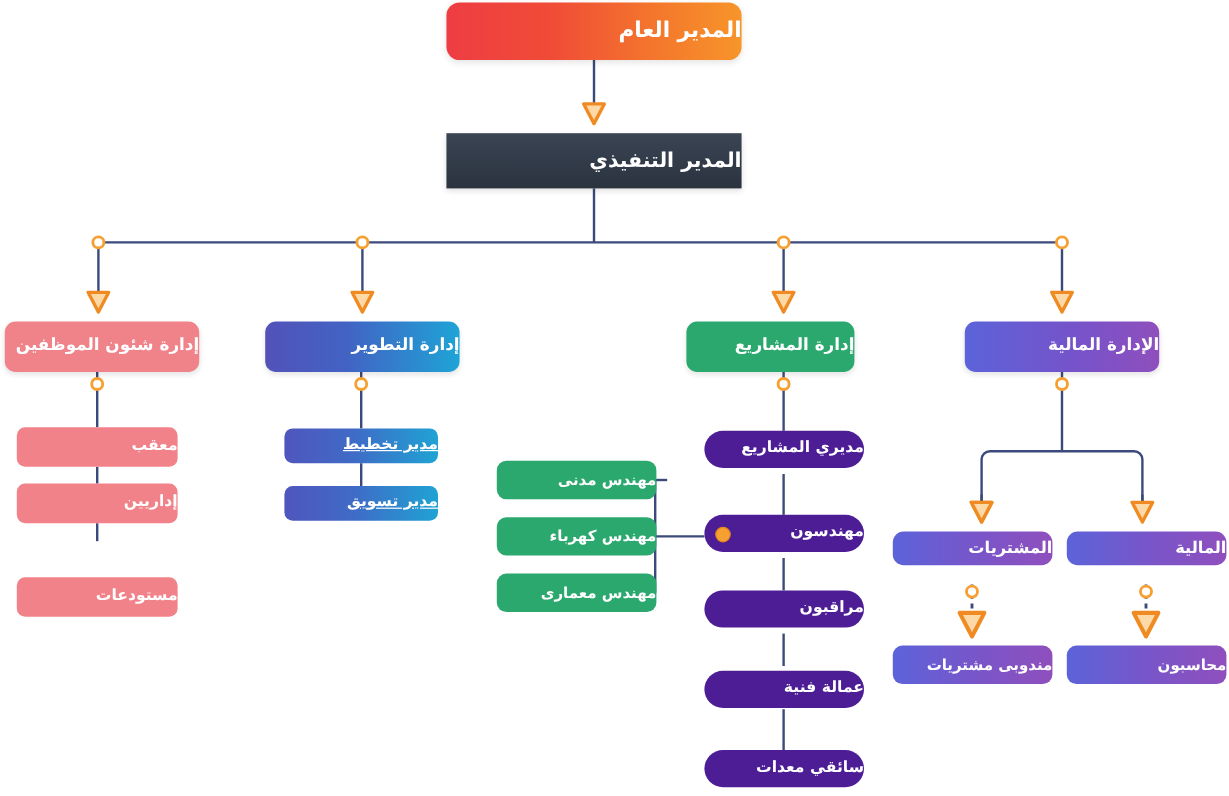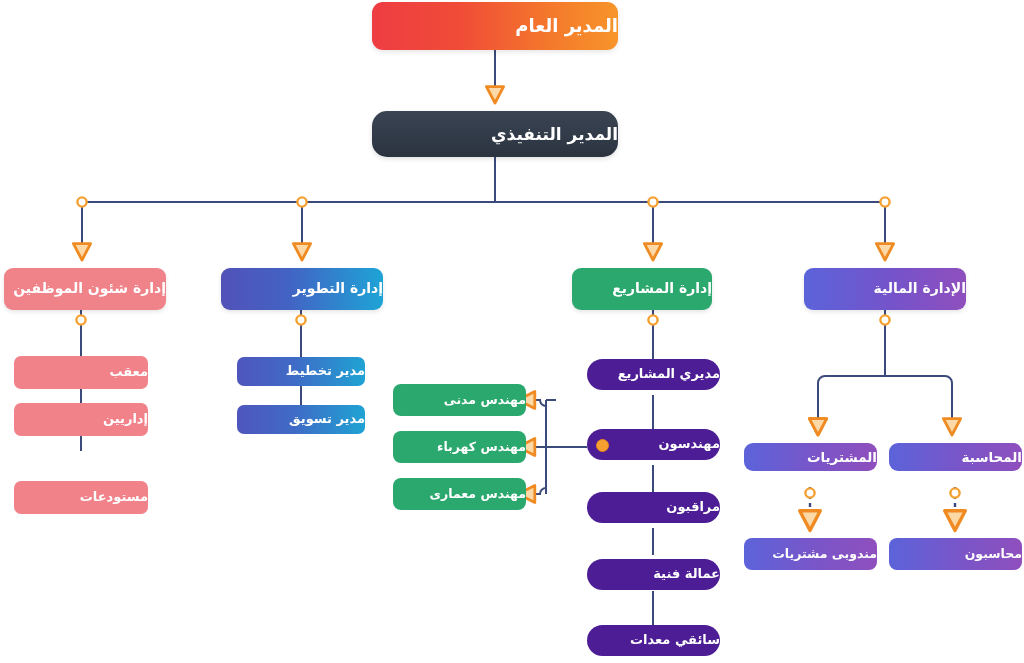--- a/index.html
+++ b/index.html
@@ -29,21 +29,21 @@
   
   .n-gm{
     left:372px;top:2px;width:246px;height:48px;
     border-radius:11px;
     background:linear-gradient(90deg,#ee3d43 0%,#f04b37 35%,#f4782c 72%,#f7952a 100%);
     font-size:18px;font-weight:bold;
     box-shadow:0 2px 5px rgba(0,0,0,.10);
   }
   .n-ceo{
     left:372px;top:111px;width:246px;height:46px;
-    border-radius:15px;
+    border-radius:0;
     background:linear-gradient(180deg,#3a4453 0%,#2b333f 100%);
     font-size:17px;font-weight:bold;
     box-shadow:0 2px 5px rgba(0,0,0,.12);
   }
 
   
   .dept{
     height:42px;border-radius:9px;
     font-size:14px;font-weight:bold;
     box-shadow:0 2px 4px rgba(0,0,0,.10);
@@ -59,39 +59,39 @@
     background:#f28289;font-size:13px;font-weight:bold;
   }
   .hr-1{top:356px;}
   .hr-2{top:403px;}
   .hr-3{top:451px;margin-top:30px;}
 
   
   .dev-child{
     left:237px;width:128px;height:29px;border-radius:7px;
     background:linear-gradient(90deg,#4f56bd 0%,#3f6bc6 45%,#1fa3d4 100%);
-    font-size:13px;font-weight:bold;
+    font-size:13px;font-weight:bold;text-decoration:underline;
   }
   .dev-1{top:357px;}
   .dev-2{top:405px;}
 
   
   .proj-child{
     left:587px;width:133px;height:31px;border-radius:16px;
     background:#4c1d95;font-size:13px;font-weight:bold;
   }
   .pr-1{top:359px;}
   .pr-2{top:429px;}
   .pr-3{top:492px;}
   .pr-4{top:559px;}
   .pr-5{top:625px;}
 
   
   .eng-leaf{
-    left:393px;width:133px;height:32px;border-radius:8px;
+    left:414px;width:133px;height:32px;border-radius:8px;
     background:#2ba86e;font-size:12.5px;font-weight:bold;
   }
   .eng-1{top:384px;}
   .eng-2{top:431px;}
   .eng-3{top:478px;}
 
   
   .node-dot{
     position:absolute;right:auto;left:9px;top:50%;
     width:11px;height:11px;margin-top:-5.5px;
@@ -255,21 +255,21 @@
     <span>مهندس معمارى</span>
   </div>
 
   <div class="node dept n-fin">
     <span>الإدارة المالية</span>
   </div>
   <div class="node fin-child fn-pur">
     <span>المشتريات</span>
   </div>
   <div class="node fin-child fn-acc">
-    <span>المحاسبة</span>
+    <span>المالية</span>
   </div>
   <div class="node fin-leaf fl-pur">
     <span>مندوبى مشتريات</span>
   </div>
   <div class="node fin-leaf fl-acc">
     <span>محاسبون</span>
   </div>
 
 </div>
 

